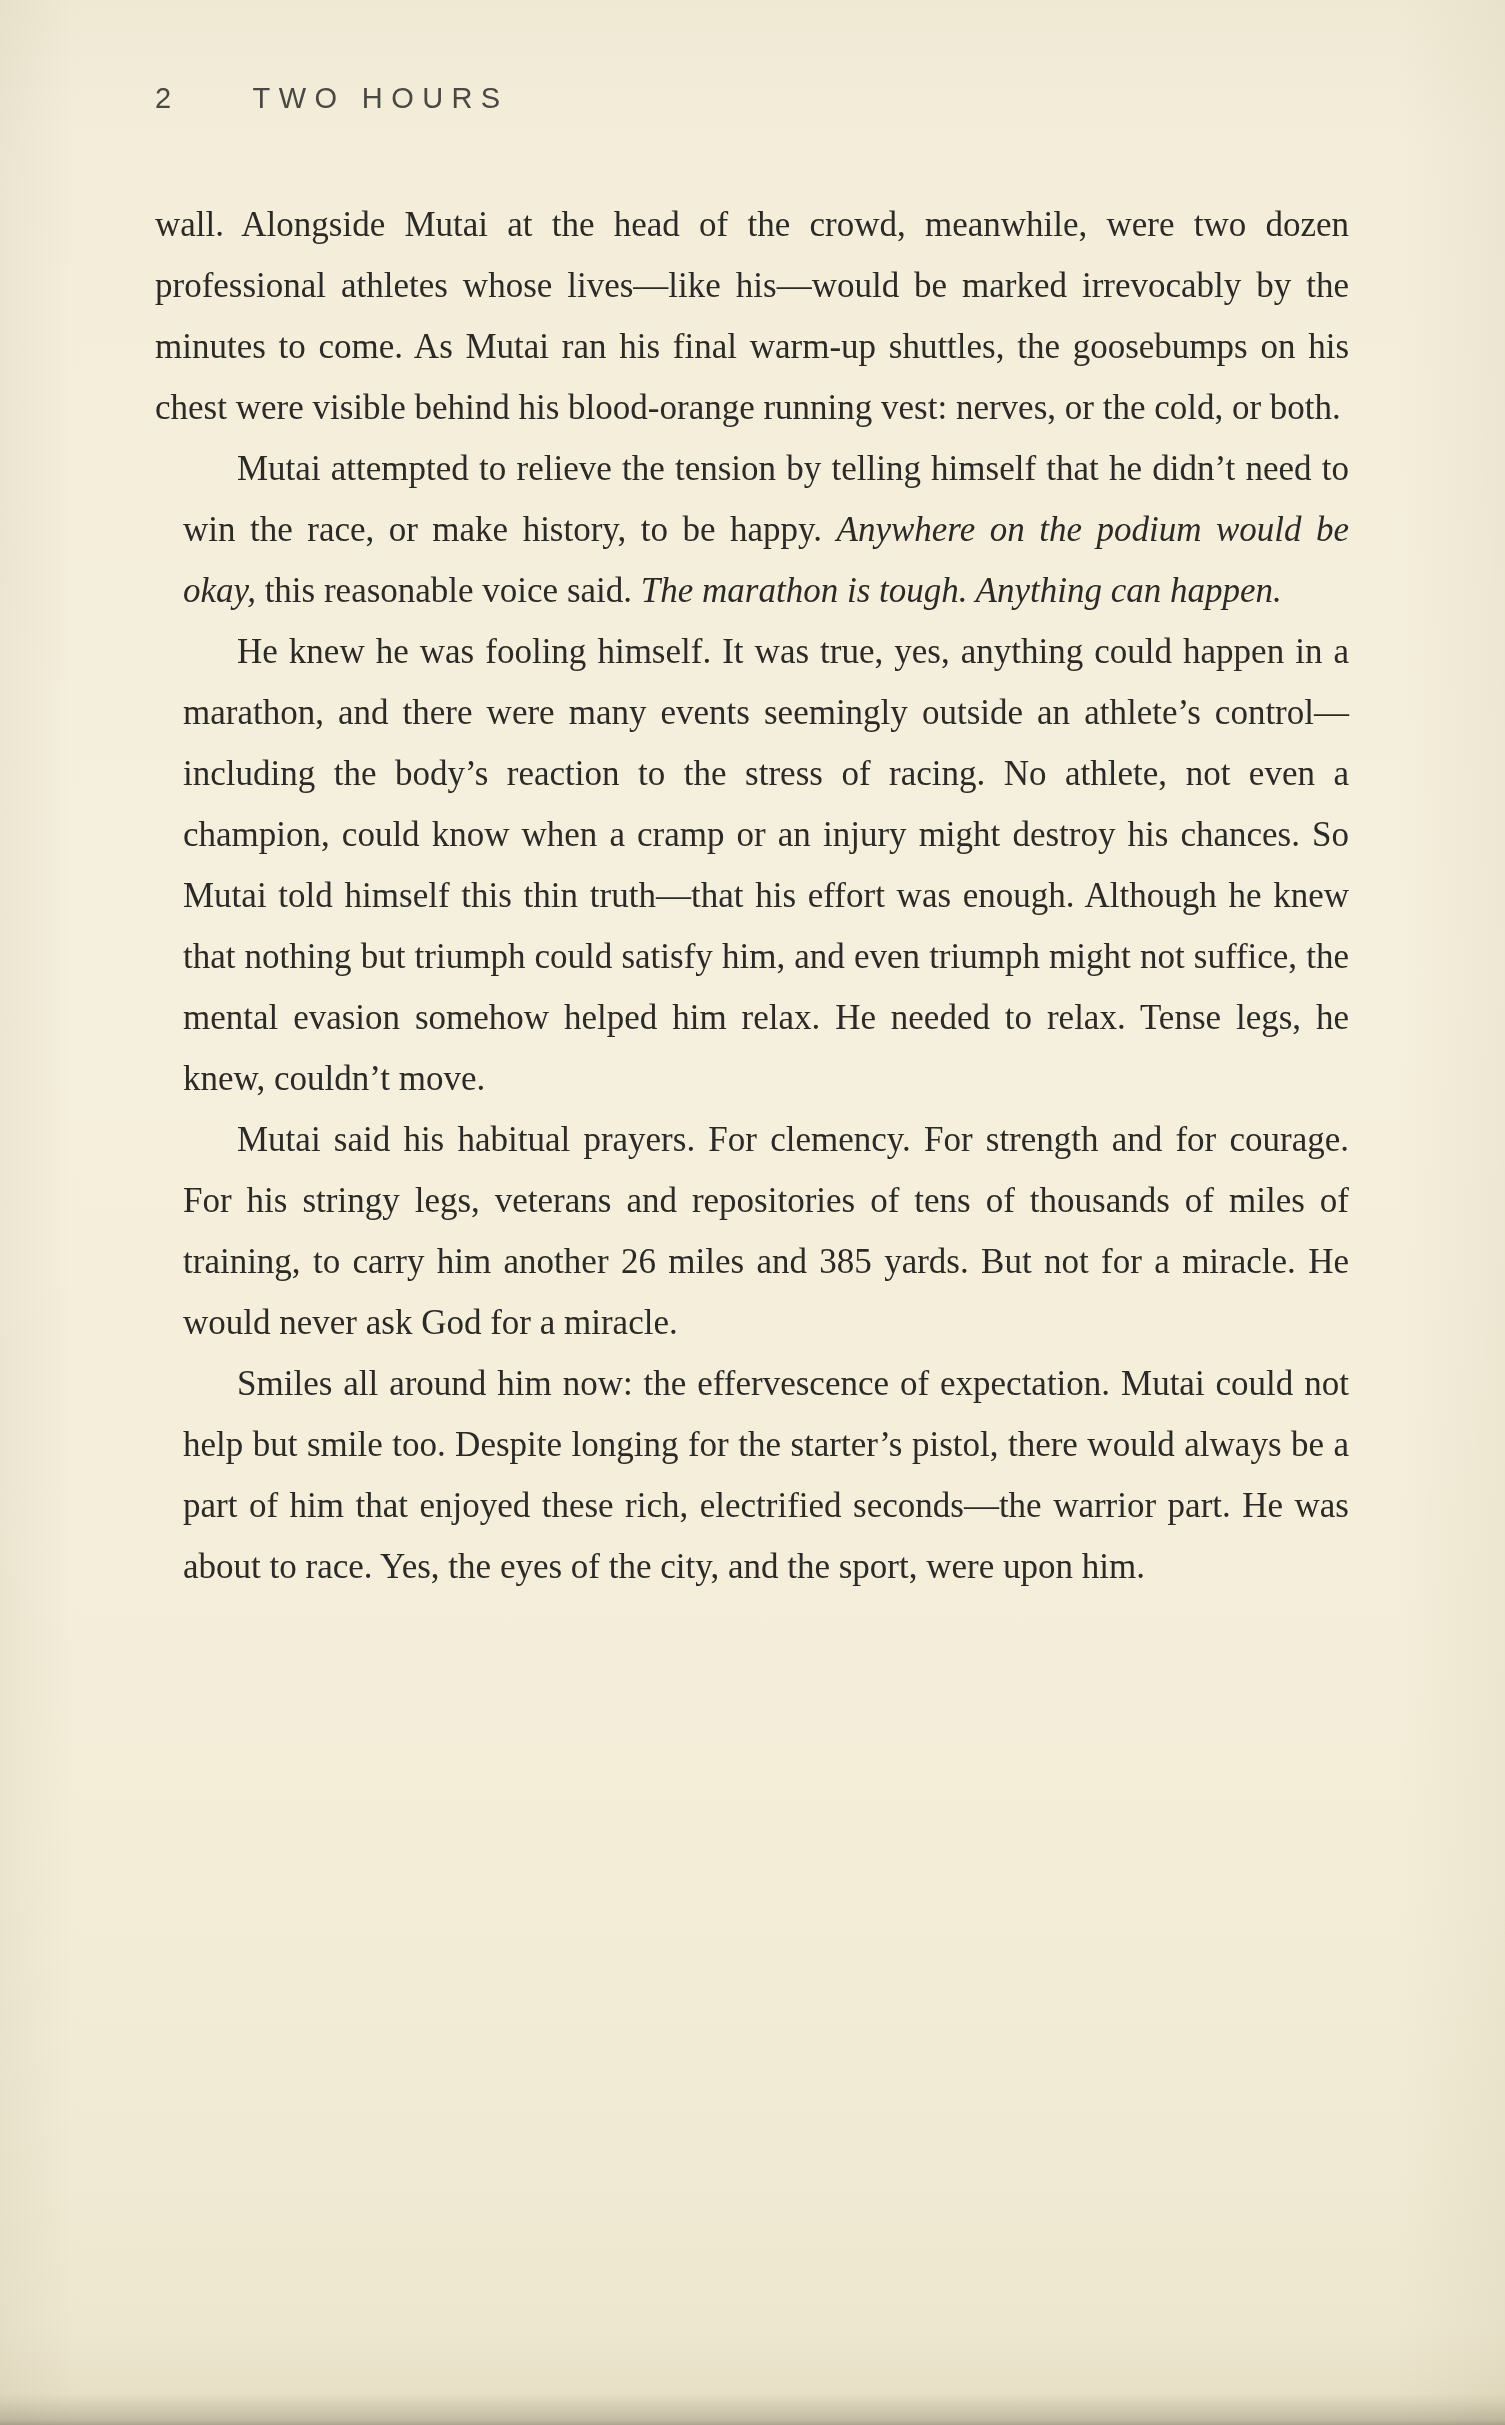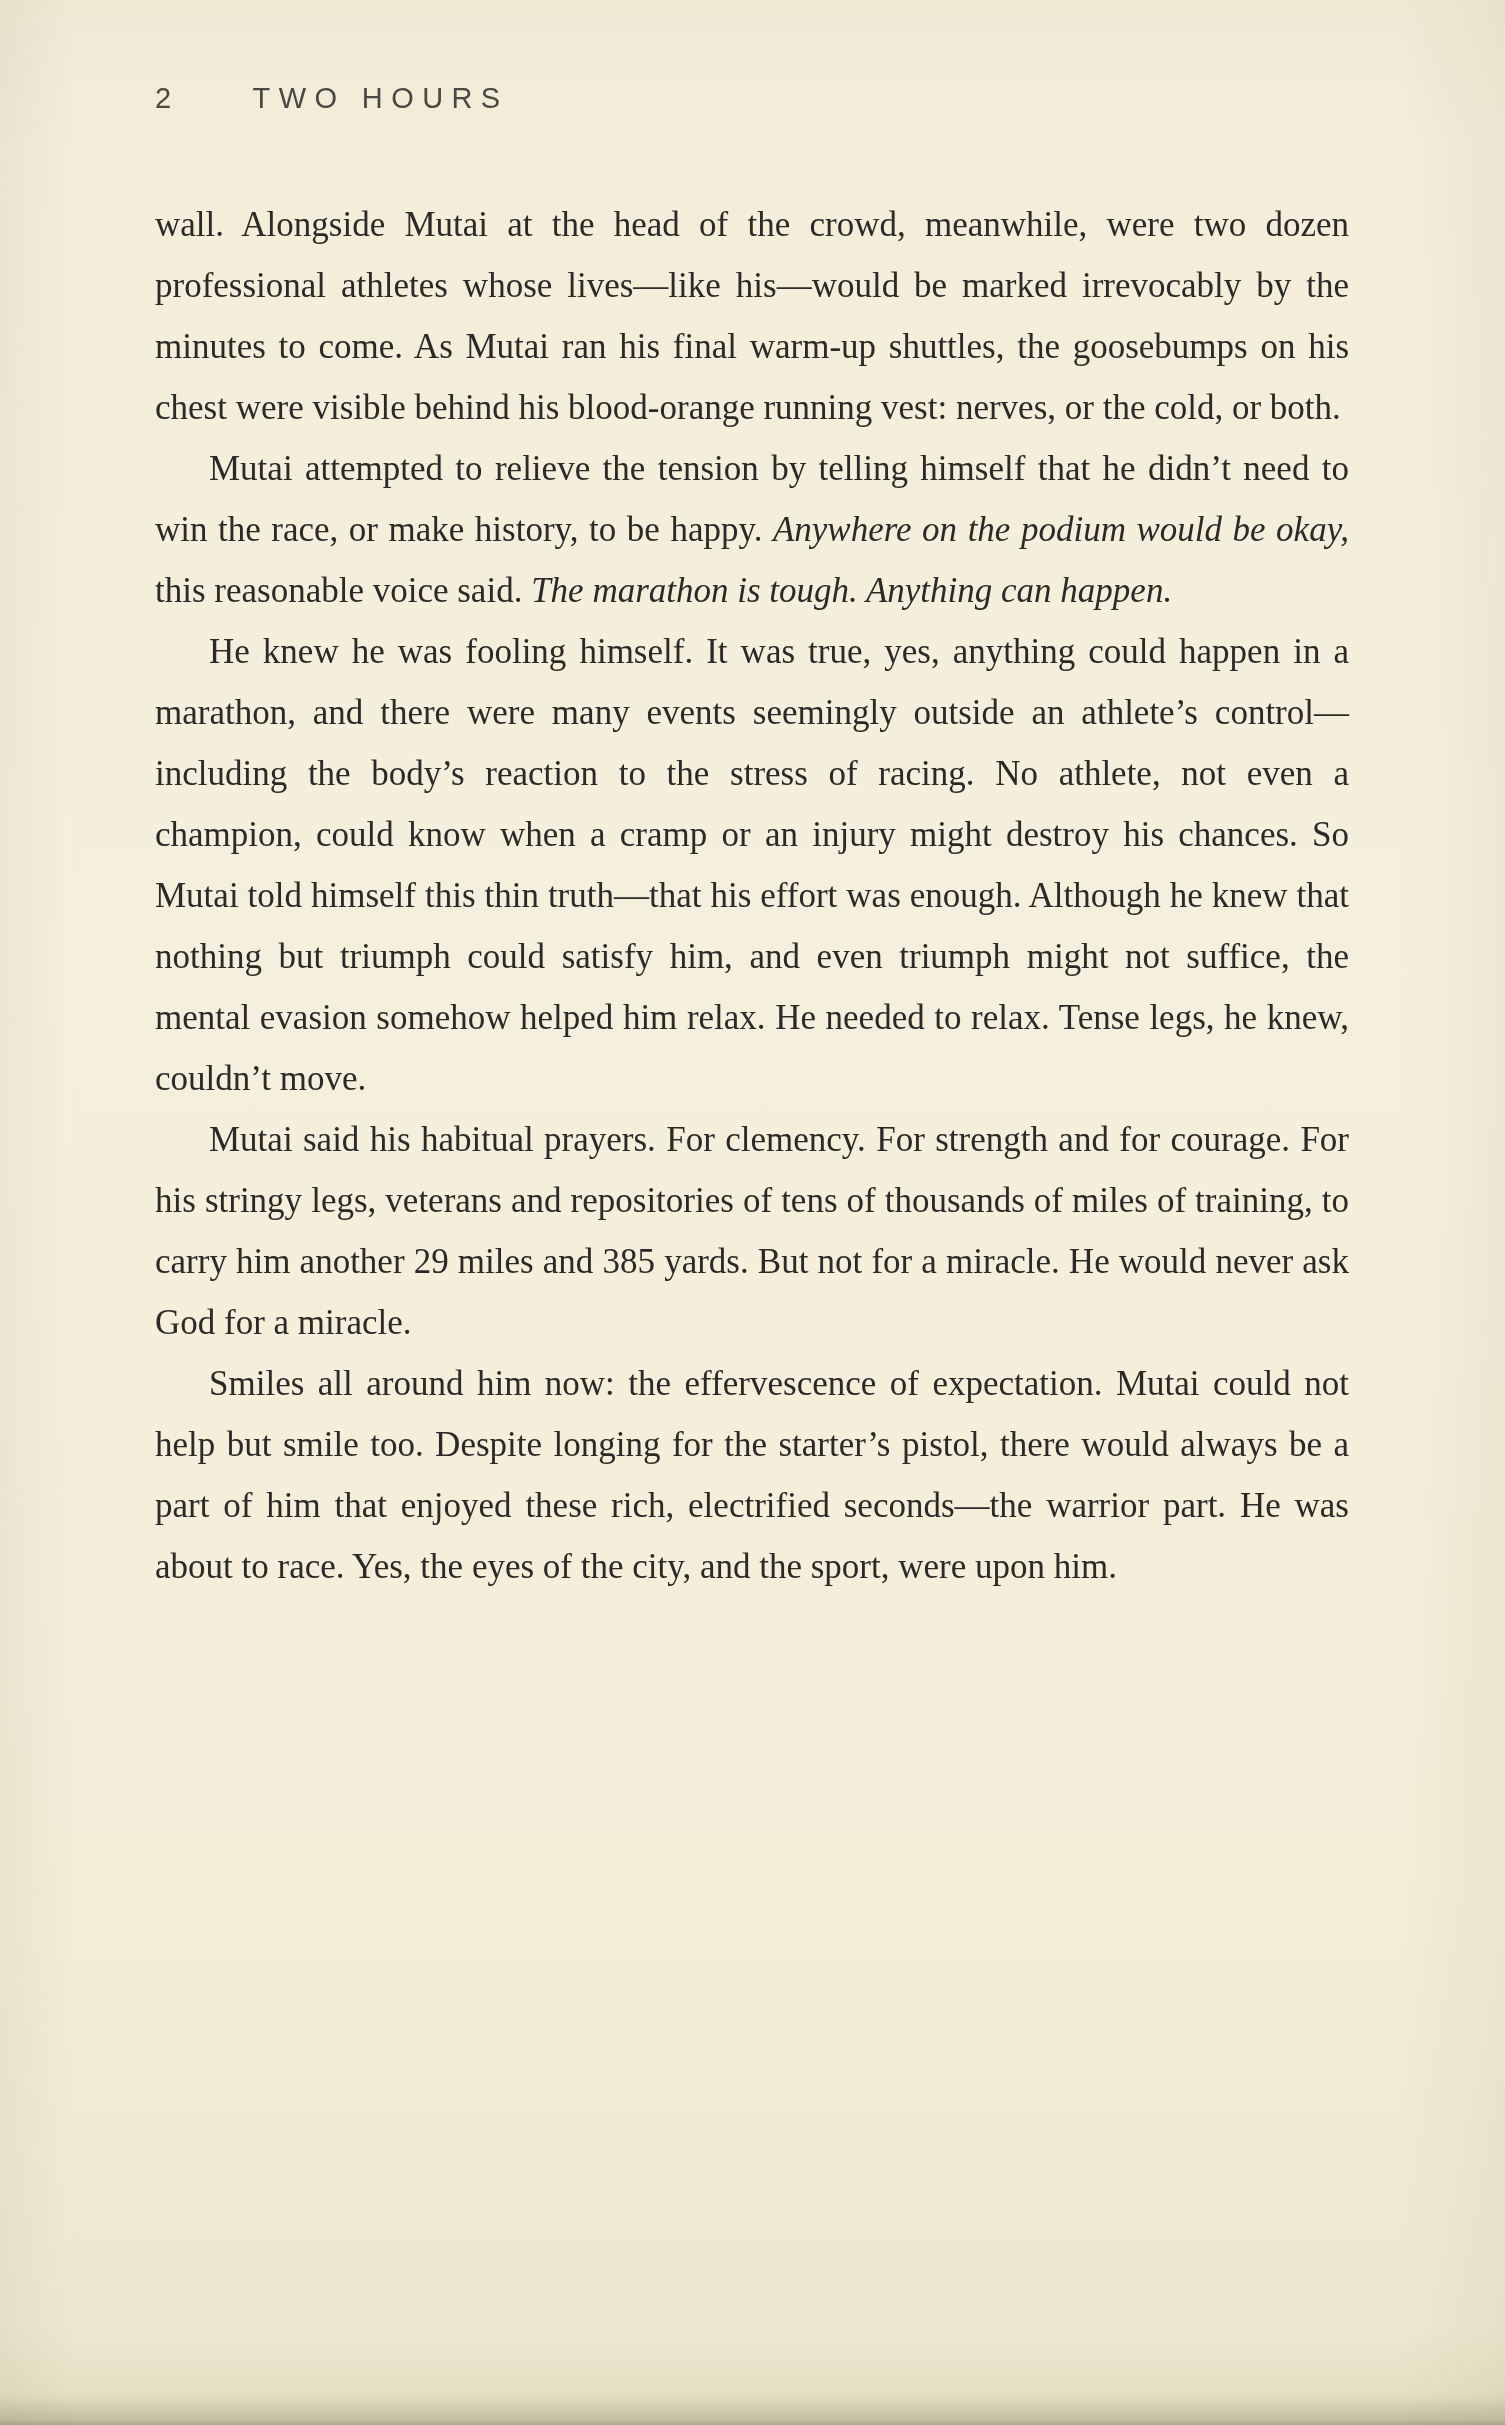--- a/index.html
+++ b/index.html
@@ -72,38 +72,39 @@
     line-height:61px;
     text-align:justify;
     hyphens:auto;
     -webkit-hyphens:auto;
   }
   .text-block p{
     margin:0;
   }
   .text-block p.indent{
     text-indent:54px;
+    margin-left:28px;
   }
   .text-block em{
     font-style:italic;
   }
 </style>
 </head>
 <body>
 
 <div class="page">
 
   <div class="running-header">
     <span>2</span>
     <span>TWO HOURS</span>
   </div>
 
   <div class="text-block">
 
   <p><span>wall. Alongside Mutai at the head of the crowd, meanwhile, were two dozen professional athletes whose lives—like his—would be marked irrevocably by the minutes to come. As Mutai ran his final warm-up shuttles, the goosebumps on his chest were visible behind his blood-orange running vest: nerves, or the cold, or both.</span></p>
       <p class="indent"><span>Mutai attempted to relieve the tension by telling himself that he didn’t need to win the race, or make history, to be happy. </span><em>Anywhere on the podium would be okay,</em><span> this reasonable voice said. </span><em>The marathon is tough. Anything can happen.</em></p>
       <p class="indent"><span>He knew he was fooling himself. It was true, yes, anything could happen in a marathon, and there were many events seemingly outside an athlete’s control—including the body’s reaction to the stress of racing. No athlete, not even a champion, could know when a cramp or an injury might destroy his chances. So Mutai told himself this thin truth—that his effort was enough. Although he knew that nothing but triumph could satisfy him, and even triumph might not suffice, the mental evasion somehow helped him relax. He needed to relax. Tense legs, he knew, couldn’t move.</span></p>
-      <p class="indent"><span>Mutai said his habitual prayers. For clemency. For strength and for courage. For his stringy legs, veterans and repositories of tens of thousands of miles of training, to carry him another 29 miles and 385 yards. But not for a miracle. He would never ask God for a miracle.</span></p>
+      <p class="indent"><span>Mutai said his habitual prayers. For clemency. For strength and for courage. For his stringy legs, veterans and repositories of tens of thousands of miles of training, to carry him another 26 miles and 385 yards. But not for a miracle. He would never ask God for a miracle.</span></p>
       <p class="indent"><span>Smiles all around him now: the effervescence of expectation. Mutai could not help but smile too. Despite longing for the starter’s pistol, there would always be a part of him that enjoyed these rich, electrified seconds—the warrior part. He was about to race. Yes, the eyes of the city, and the sport, were upon him.</span></p>
     </div>
 
 </div>
 
 
 </body></html>

